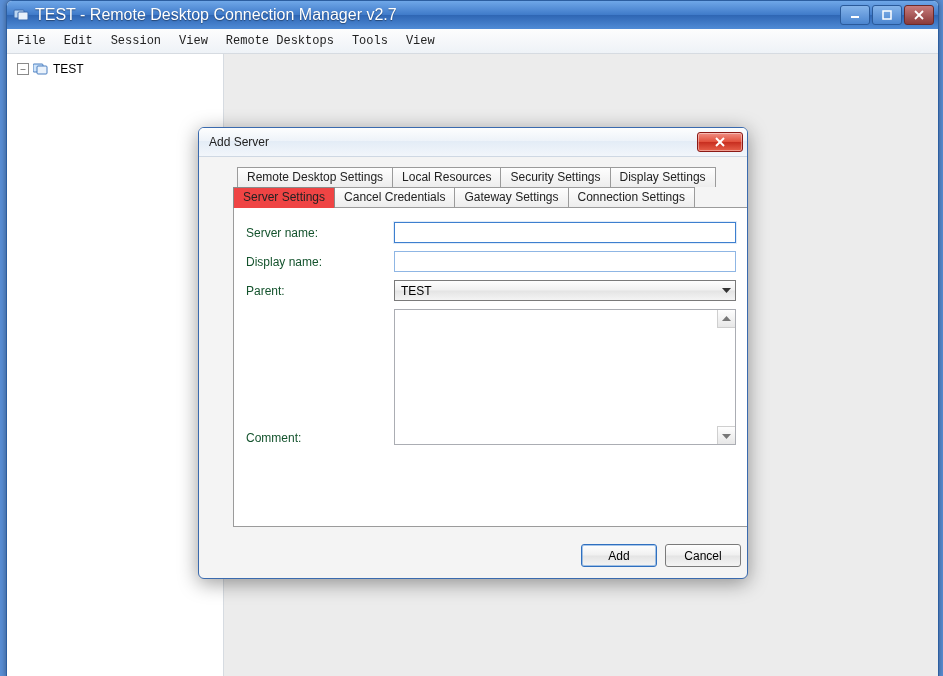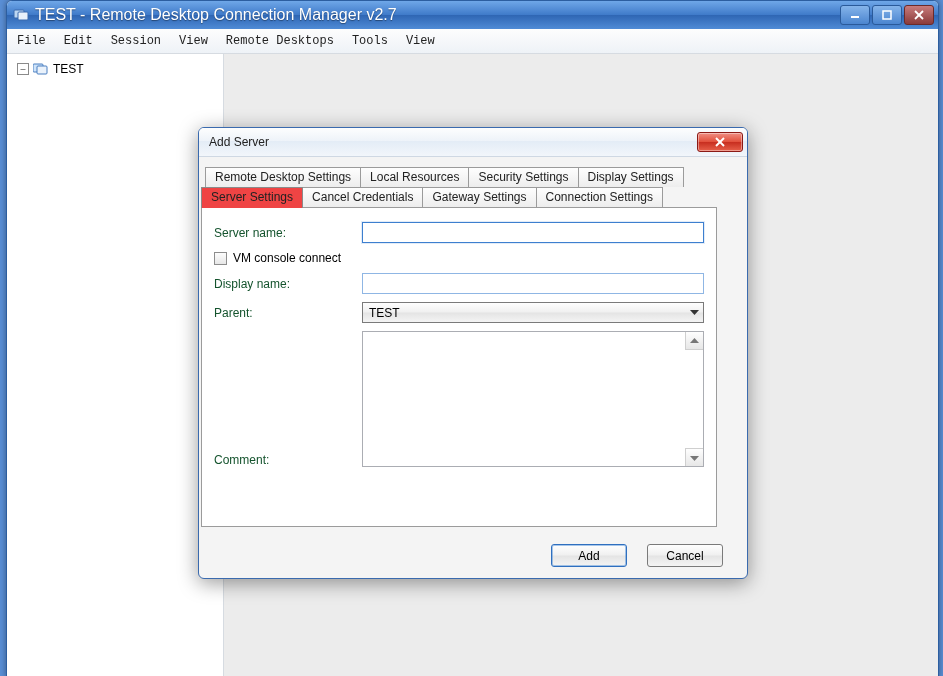--- a/index.html
+++ b/index.html
@@ -118,20 +118,21 @@
     background: linear-gradient(to bottom,#f08f84 0%, #e2513d 48%, #c82f20 52%, #e7604a 100%);
     display:flex; align-items:center; justify-content:center;
     box-shadow: inset 0 0 0 1px rgba(255,255,255,.4);
     cursor:pointer;
   }
   .dlg-body {
     position: relative;
     padding: 10px 2px 12px;
     height: calc(100% - 28px);
     box-sizing: border-box;
+    margin-left: 32px;
   }
   
   .tab-rows { margin-bottom: 0; }
   .tab-row { display:flex; }
   .tab-row.top { margin-left: 4px; }
   .tab {
     border: 1px solid #9b9b9b;
     border-bottom: none;
     background: linear-gradient(to bottom,#fefefe,#ededed);
     padding: 2px 9px 3px;
@@ -206,22 +207,22 @@
   .textarea-wrap .scroll-up, .textarea-wrap .scroll-down {
     position:absolute; right:0; width:17px; height:17px;
     background: linear-gradient(to bottom,#fefefe,#e7e7e7);
     border-left:1px solid #cfcfcf;
     display:flex; align-items:center; justify-content:center;
   }
   .textarea-wrap .scroll-up { top:0; border-bottom:1px solid #cfcfcf; }
   .textarea-wrap .scroll-down { bottom:0; border-top:1px solid #cfcfcf; }
   .comment-row { align-items: flex-end; }
   .dlg-buttons {
-    position:absolute; right: 24px; bottom: 12px;
-    display:flex; gap:20px;
+    position:absolute; right: 6px; bottom: 12px;
+    display:flex; gap:8px;
   }
   .push-btn {
     min-width: 76px; height: 23px;
     border: 1px solid #7a7a7a;
     background: linear-gradient(to bottom,#fefefe 0%, #f0f0f0 48%, #e4e4e4 52%, #f4f4f4 100%);
     border-radius: 3px;
     font: inherit;
     cursor:pointer;
     padding: 0 12px;
   }
@@ -316,24 +317,20 @@
         <div class="tab">Connection Settings</div>
       </div>
     </div>
 
     <div class="tab-panel">
       <div class="form-row">
         <span class="lbl">Server name:</span>
         <input class="text-input focused" type="text" value="" style="">
       </div>
 
-      <div class="checkbox-row">
-        <span class="checkbox"></span>
-        <span>VM console connect</span>
-      </div>
 
       <div class="form-row">
         <span class="lbl">Display name:</span>
         <input class="text-input" type="text" value="" style="">
       </div>
 
       <div class="form-row">
         <span class="lbl">Parent:</span>
         <div class="select-wrap">
           <span>TEST</span>

